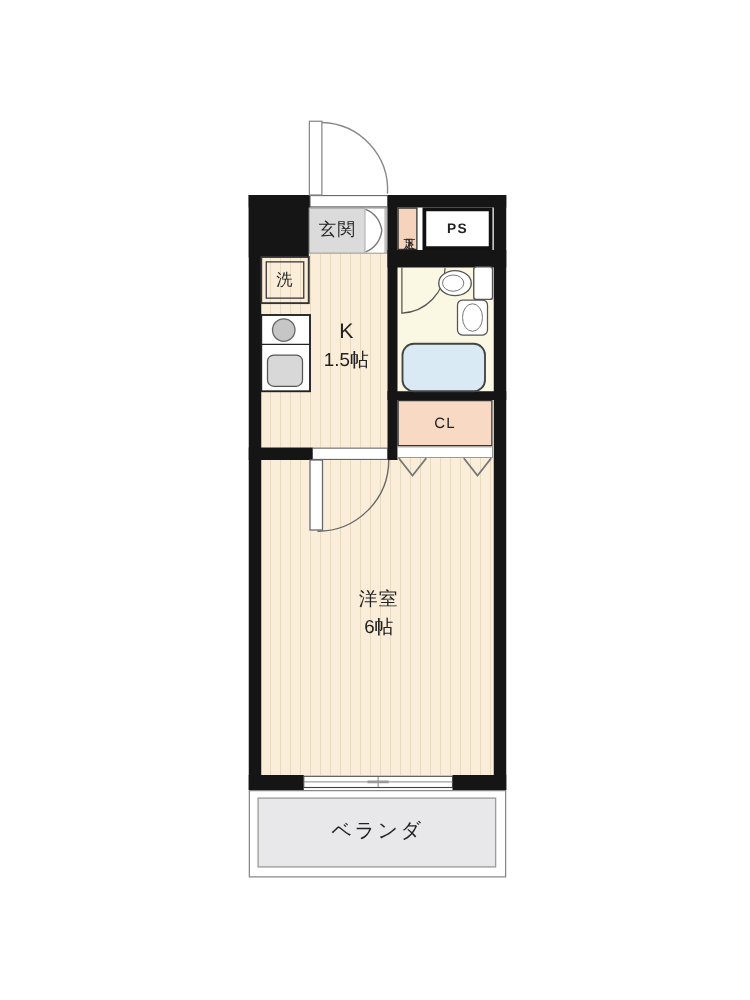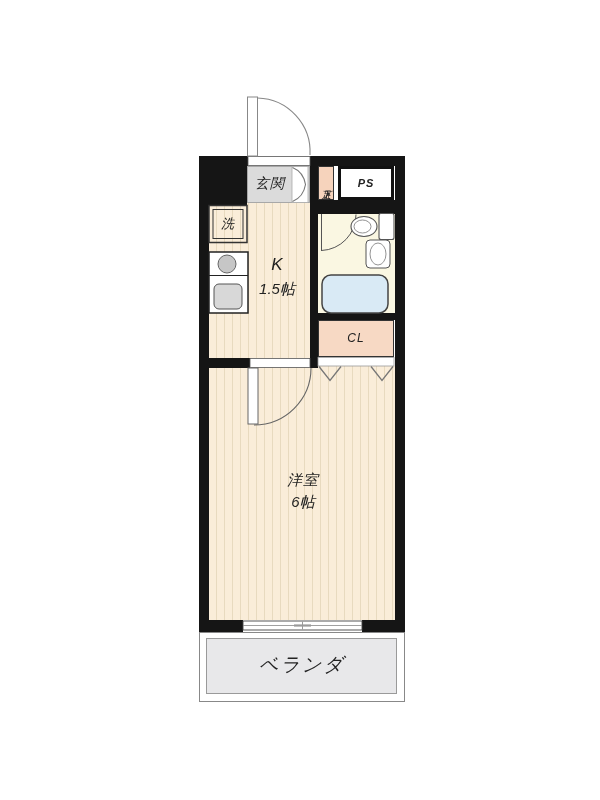--- a/index.html
+++ b/index.html
@@ -1,17 +1,17 @@
 <!DOCTYPE html>
 <html><head>
 <meta charset="utf-8">
 <style>
   html,body{margin:0;padding:0;background:#ffffff;}
   body{font-family:"Liberation Sans","DejaVu Sans",sans-serif;color:#1c1c1c;}
-  #canvas{position:relative;width:600px;height:800px;background:#ffffff;overflow:hidden;font-style:italic;}
+  #canvas{position:relative;width:600px;height:800px;background:#ffffff;overflow:hidden;}
   .abs{position:absolute;box-sizing:border-box;}
   .wall{background:#151515;z-index:3;}
   .floor{background:#FAEDD9;
          background-image:repeating-linear-gradient(90deg,transparent 0px,transparent 7px,#E8DABF 7px,#E8DABF 8px);
          z-index:1;}
   .room{z-index:2;}
   .label{position:absolute;z-index:6;transform:translate(-50%,-50%);
          white-space:nowrap;text-align:center;color:#222;}
   svg.overlay{position:absolute;left:0;top:0;z-index:4;}
   .vtext{writing-mode:vertical-rl;text-orientation:upright;letter-spacing:0px;}
@@ -93,15 +93,15 @@
   <div class="label" style="left:227.5px;top:224px;font-size:13px;">洗</div>
   <div class="label" style="left:277px;top:277px;font-size:15px;line-height:24px;">
     <div style="font-size:17px;">K</div>
     <div>1.5帖</div>
   </div>
   <div class="label" style="left:356px;top:338px;font-size:12px;letter-spacing:1px;">CL</div>
   <div class="label" style="left:303px;top:491px;font-size:15px;line-height:22px;">
     <div style="font-size:15px;letter-spacing:1px;">洋室</div>
     <div>6帖</div>
   </div>
-  <div class="label" style="left:302px;top:665px;font-size:19px;letter-spacing:2px;">ベランダ</div>
+  <div class="label" style="left:302px;top:665px;font-size:16px;letter-spacing:2px;">ベランダ</div>
 
 </div>
 
 </body></html>

